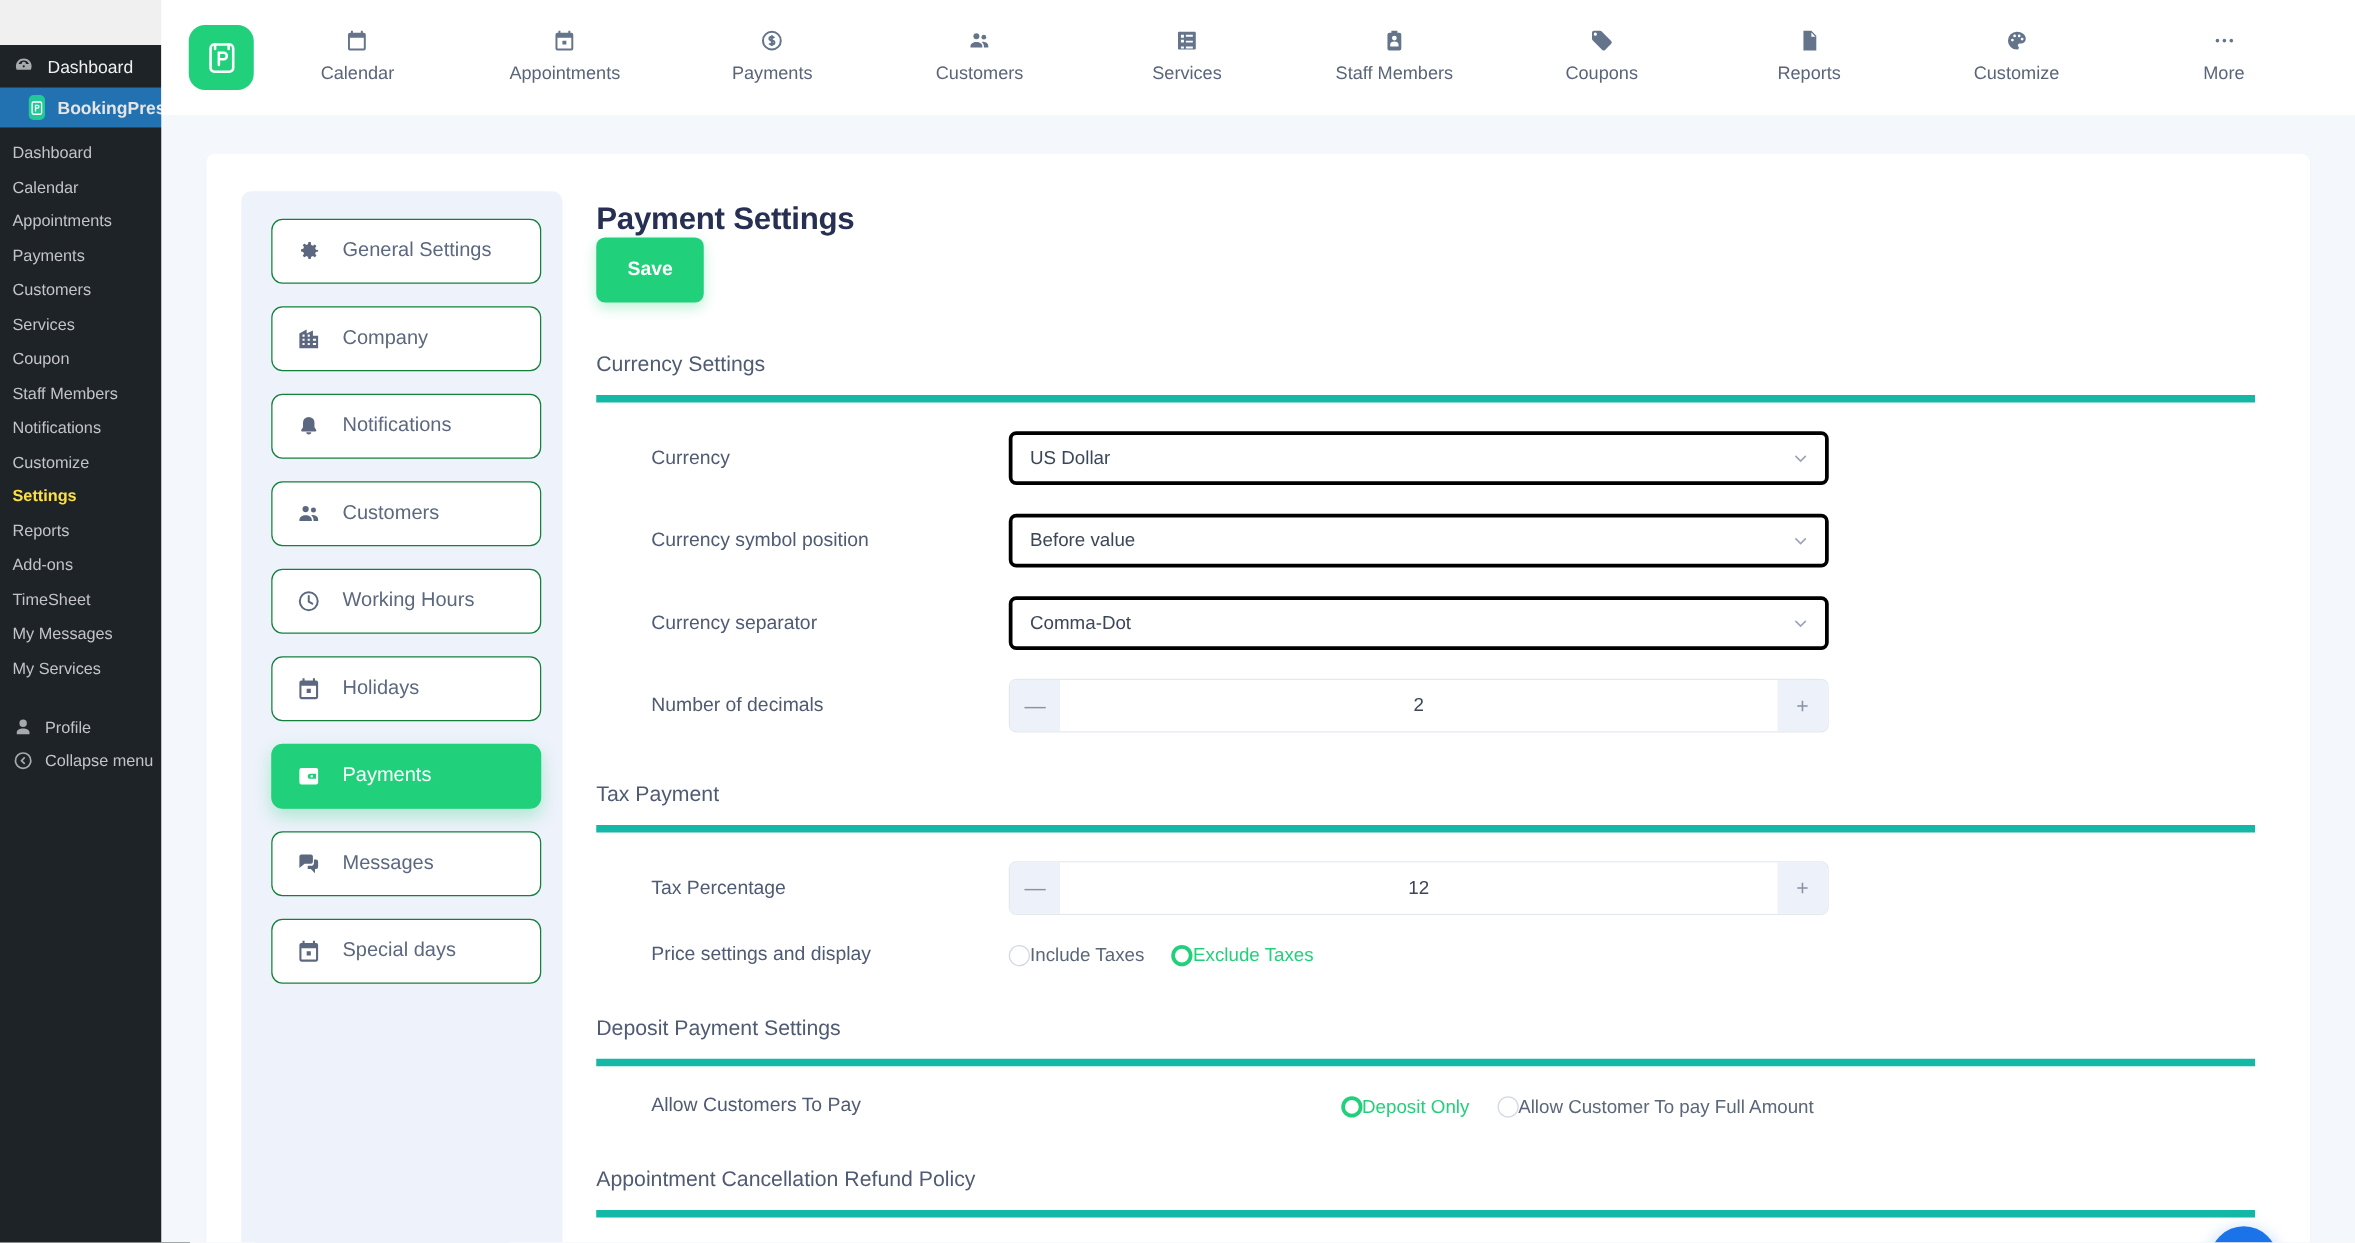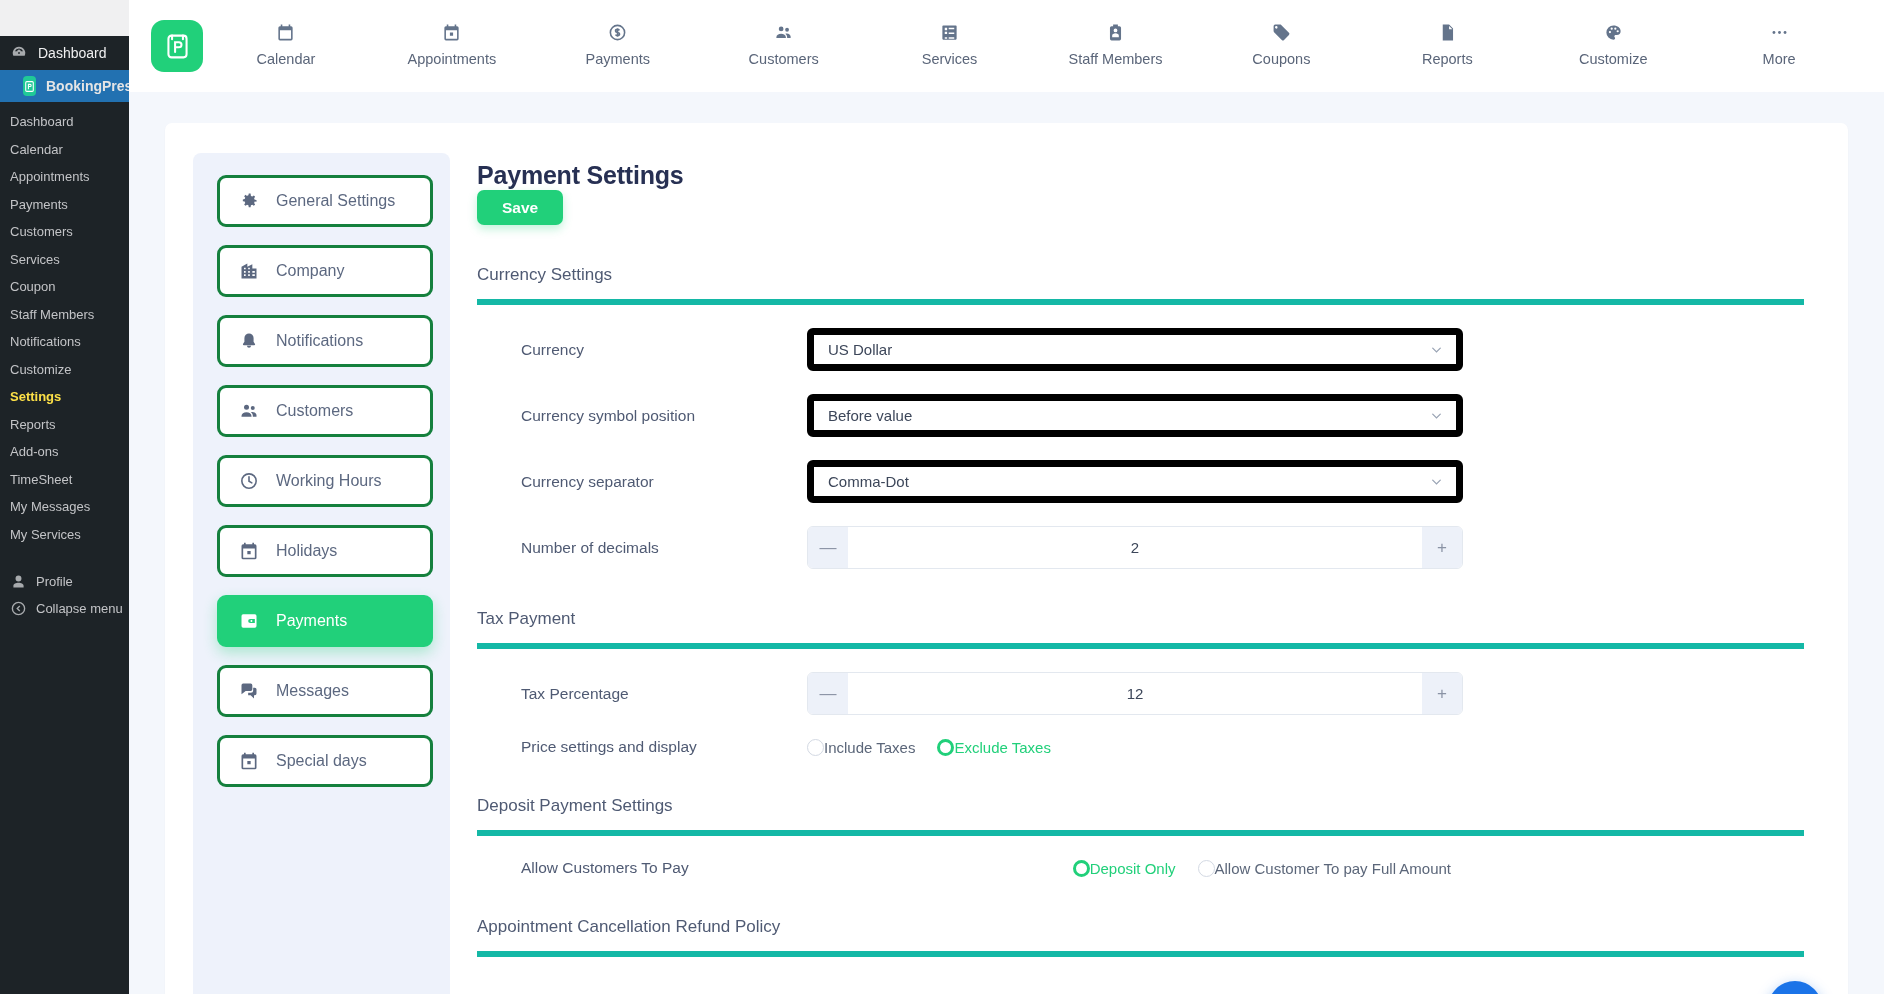--- a/index.html
+++ b/index.html
@@ -84,51 +84,51 @@
 
   
   #settings-nav{
     width:257px; flex:0 0 257px; background:#eef2fb;
     margin:30px 0 0 28px; border-radius:8px 8px 0 0;
     padding:22px 0 0 0; position:relative; overflow:hidden;
   }
   .snav-item{
     display:flex; align-items:center; gap:16px;
     margin:0 17px 18px 24px; height:52px; padding-left:18px;
-    background:#fff; border:3px solid #15803d; border-radius:9px;
+    background:#fff; border:1px solid #15803d; border-radius:9px;
     color:#5c6880; font-size:16px; cursor:pointer;
   }
   .snav-item .sico{ width:22px;height:22px;display:flex;align-items:center;justify-content:center;color:#5c6880;}
   .snav-item .sico svg{width:20px;height:20px;}
   .snav-item.active{
     background:#21d07a; border-color:#21d07a; color:#fff;
     box-shadow:0 6px 14px rgba(33,208,122,.32);
   }
   .snav-item.active .sico{ color:#fff; }
 
   
   #panel{ flex:1; padding:30px 44px 0 27px; position:relative; }
   .panel-head{ display:flex; align-items:flex-start; justify-content:space-between;flex-direction:column; }
   #page-title{ font-size:25px; font-weight:700; color:#273053; margin:8px 0 0 0; letter-spacing:-.2px; }
   #save-btn{
     background:#21d07a; color:#fff; border:none; border-radius:7px;
-    padding:0 25px; height:35px; font-size:15.5px; font-weight:600; cursor:pointer;
+    padding:0 25px; height:52px; font-size:15.5px; font-weight:600; cursor:pointer;
     font-family:"Liberation Sans", sans-serif;
     box-shadow:0 4px 10px rgba(33,208,122,.28);
   }
   .section-title{
     font-size:17px; color:#4f5a73; margin:40px 0 0 0; padding-bottom:14px;
     border-bottom:6px solid #14b8a6;
   }
   .frow{ display:flex; align-items:center; margin-top:23px; }
   .frow .flabel{ width:330px; flex:0 0 330px; padding-left:44px; font-size:15.5px; color:#4f5a73; }
   .fctl{ flex:1; max-width:656px; }
 
   .select-box{
-    height:43px; border:7px solid #000000; border-radius:6px; background:#fff;
+    height:43px; border:3px solid #000000; border-radius:6px; background:#fff;
     display:flex; align-items:center; padding:0 14px; font-size:15px; color:#3c4659;
     position:relative; cursor:pointer;
   }
   .select-box .chev{ position:absolute; right:13px; top:50%; transform:translateY(-50%); color:#9aa4b5; }
   .select-box .chev svg{ width:13px;height:13px; display:block;}
 
   .stepper{
     height:43px; border:1px solid #e3e8ef; border-radius:6px; background:#fff;
     display:flex; align-items:stretch; overflow:hidden;
   }

